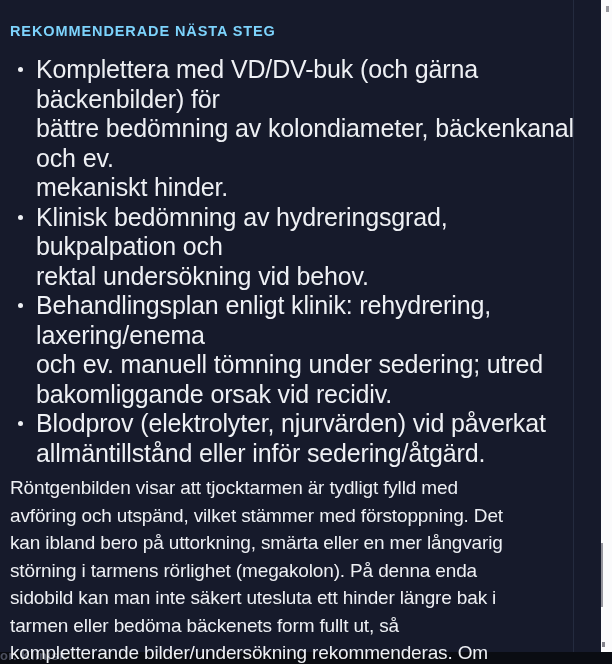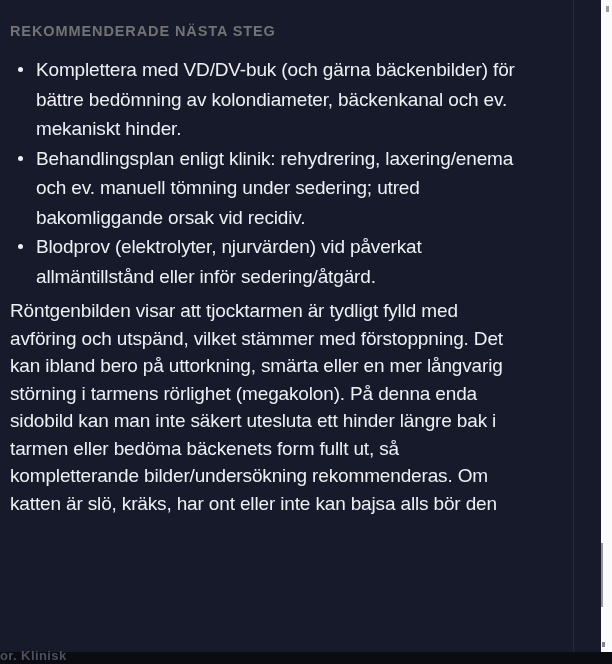--- a/index.html
+++ b/index.html
@@ -81,29 +81,29 @@
     inset: 0;
     padding: 0 20px 0 10px;
     z-index: 3;
   }
   .section-heading {
     margin: 0;
     font-size: 14.5px;
     line-height: 18px;
     font-weight: bold;
     letter-spacing: 0.9px;
-    color: #737373;
+    color: #7dd3fc;
   }
   .heading-next-steps { margin-top: 22px; }
   .heading-owner { margin-top: 16px; }
   ul.steps {
     list-style: none;
     margin: 15px 0 0 0;
     padding: 0;
-    font-size: 19px;
+    font-size: 25px;
     line-height: 29.5px;
     letter-spacing: -0.15px;
     color: #EEF0F4;
   }
   ul.steps li {
     position: relative;
     padding-left: 26px;
   }
   ul.steps .dot {
     position: absolute;
@@ -147,20 +147,25 @@
 
   <ul class="steps">
     <li>
       <span class="dot"></span>
       <span class="li-text">Komplettera med VD/DV-buk (och gärna bäckenbilder) för
 bättre bedömning av kolondiameter, bäckenkanal och ev.
 mekaniskt hinder.</span>
     </li>
     <li>
       <span class="dot"></span>
+      <span class="li-text">Klinisk bedömning av hydreringsgrad, bukpalpation och
+rektal undersökning vid behov.</span>
+    </li>
+    <li>
+      <span class="dot"></span>
       <span class="li-text">Behandlingsplan enligt klinik: rehydrering, laxering/enema
 och ev. manuell tömning under sedering; utred
 bakomliggande orsak vid recidiv.</span>
     </li>
     <li>
       <span class="dot"></span>
       <span class="li-text">Blodprov (elektrolyter, njurvärden) vid påverkat
 allmäntillstånd eller inför sedering/åtgärd.</span>
     </li>
   </ul>

